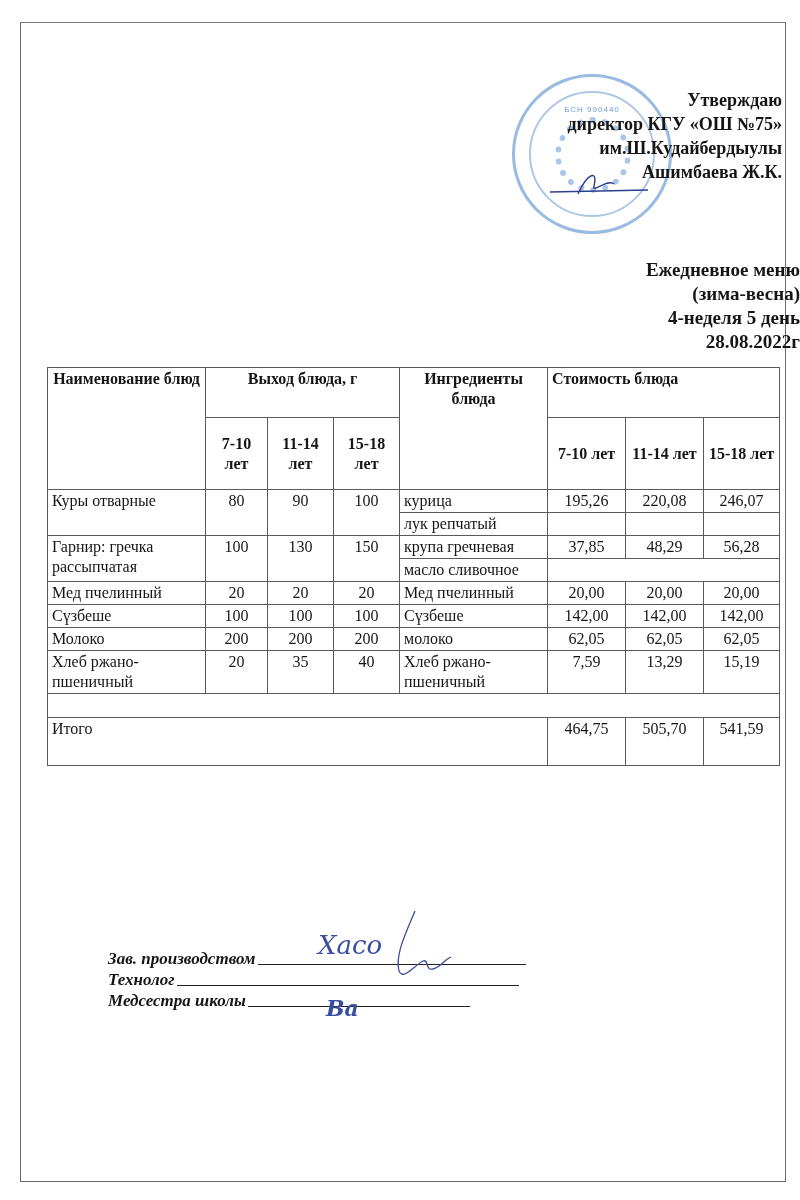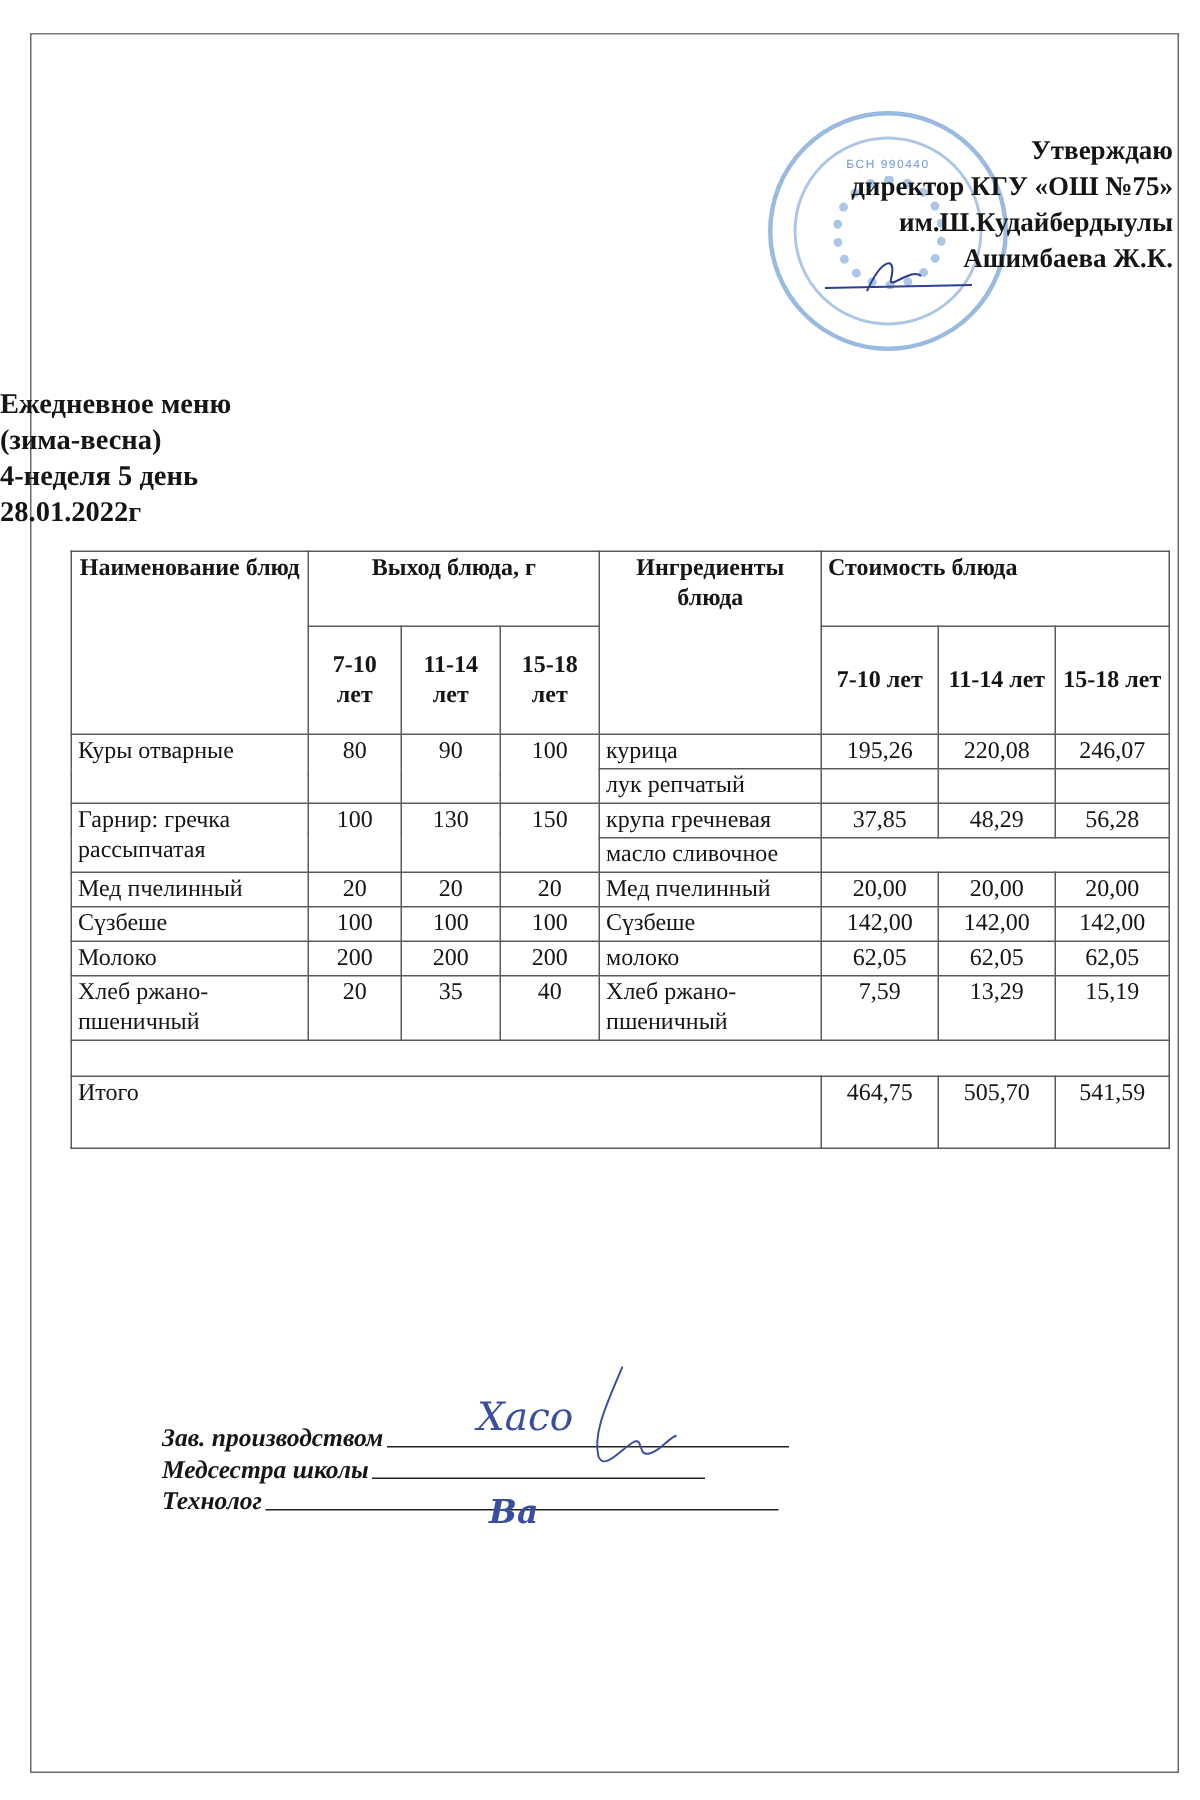--- a/index.html
+++ b/index.html
@@ -11,21 +11,21 @@
          font-size:18px; line-height:24px; z-index:2; }
   .stamp { position:absolute; left:512px; top:74px; width:160px; height:160px; border-radius:50%;
          border:3px solid rgba(70,130,200,0.55); box-sizing:border-box; z-index:1; }
   .stamp::before { content:""; position:absolute; left:14px; top:14px; right:14px; bottom:14px;
          border-radius:50%; border:2px solid rgba(70,130,200,0.45); }
   .stamp::after { content:""; position:absolute; left:40px; top:40px; width:76px; height:76px;
          border-radius:50%; border:6px dotted rgba(70,130,200,0.45); box-sizing:border-box; }
   .stamp-text { position:absolute; left:0; right:0; top:28px; text-align:center; font-size:8px;
          color:rgba(60,120,200,0.75); font-family:Liberation Sans, sans-serif; letter-spacing:1px; }
   .sig-stroke { position:absolute; left:548px; top:168px; width:110px; height:30px; z-index:3; }
-  .title-block { position:absolute; left:0; right:0; top:258px; text-align:left; font-weight:bold;
+  .title-block { position:absolute; left:0; right:0; top:258px; text-align:right; font-weight:bold;
          font-size:19px; line-height:24px; }
   .title-block .italic { }
   table.menu { position:absolute; left:47px; top:367px; width:732px; border-collapse:collapse;
          font-size:16px; table-layout:fixed; }
   table.menu td, table.menu th { border:1px solid #5a5a5a; padding:1px 4px; vertical-align:top;
          line-height:20px; }
   table.menu th { font-weight:bold; }
   .num { text-align:center; }
   .bold { font-weight:normal; }
   .sign-block { position:absolute; left:108px; top:948px; font-style:italic; font-weight:bold;
@@ -51,21 +51,21 @@
   <div>Утверждаю</div>
   <div>директор КГУ «ОШ №75»</div>
   <div>им.Ш.Кудайбердыулы</div>
   <div>Ашимбаева Ж.К.</div>
 </div>
 
 <div class="title-block">
   <div>Ежедневное меню</div>
   <div class="italic">(зима-весна)</div>
   <div>4-неделя 5 день</div>
-  <div>28.01.2022г</div>
+  <div>28.08.2022г</div>
 </div>
 
 <table class="menu">
   <colgroup>
     <col style="width:158px">
       <col style="width:62px">
       <col style="width:66px">
       <col style="width:66px">
     <col style="width:148px">
       <col style="width:78px">
@@ -176,26 +176,26 @@
   </tr>
 </tbody>
   </table>
 
 <div class="sign-block">
   <div class="sign-row">
     <span>Зав. производством</span>
     <span class="sign-line" style="width:268px"></span>
   </div>
   <div class="sign-row">
+    <span>Технолог</span>
+    <span class="sign-line" style="width:342px"></span>
+  </div>
+  <div class="sign-row">
     <span>Медсестра школы</span>
     <span class="sign-line" style="width:222px"></span>
-  </div>
-  <div class="sign-row">
-    <span>Технолог</span>
-    <span class="sign-line" style="width:342px"></span>
   </div>
 </div>
 
 <div class="handwriting" style="left:318px; top:930px; font-size:26px;">Хасо</div>
 <svg style="position:absolute; left:385px; top:905px; width:70px; height:80px;" viewBox="0 0 70 80">
   <path d="M30 6 C20 30, 10 50, 14 66 C18 76, 30 60, 38 56 C44 54, 40 66, 48 64 C56 62, 60 54, 66 52" stroke="#3a4ea0" stroke-width="1.3" fill="none"></path>
 </svg>
 <div class="handwriting" style="left:326px; top:995px; font-size:22px;font-weight:bold;">Ва</div>
 
 </body></html>

